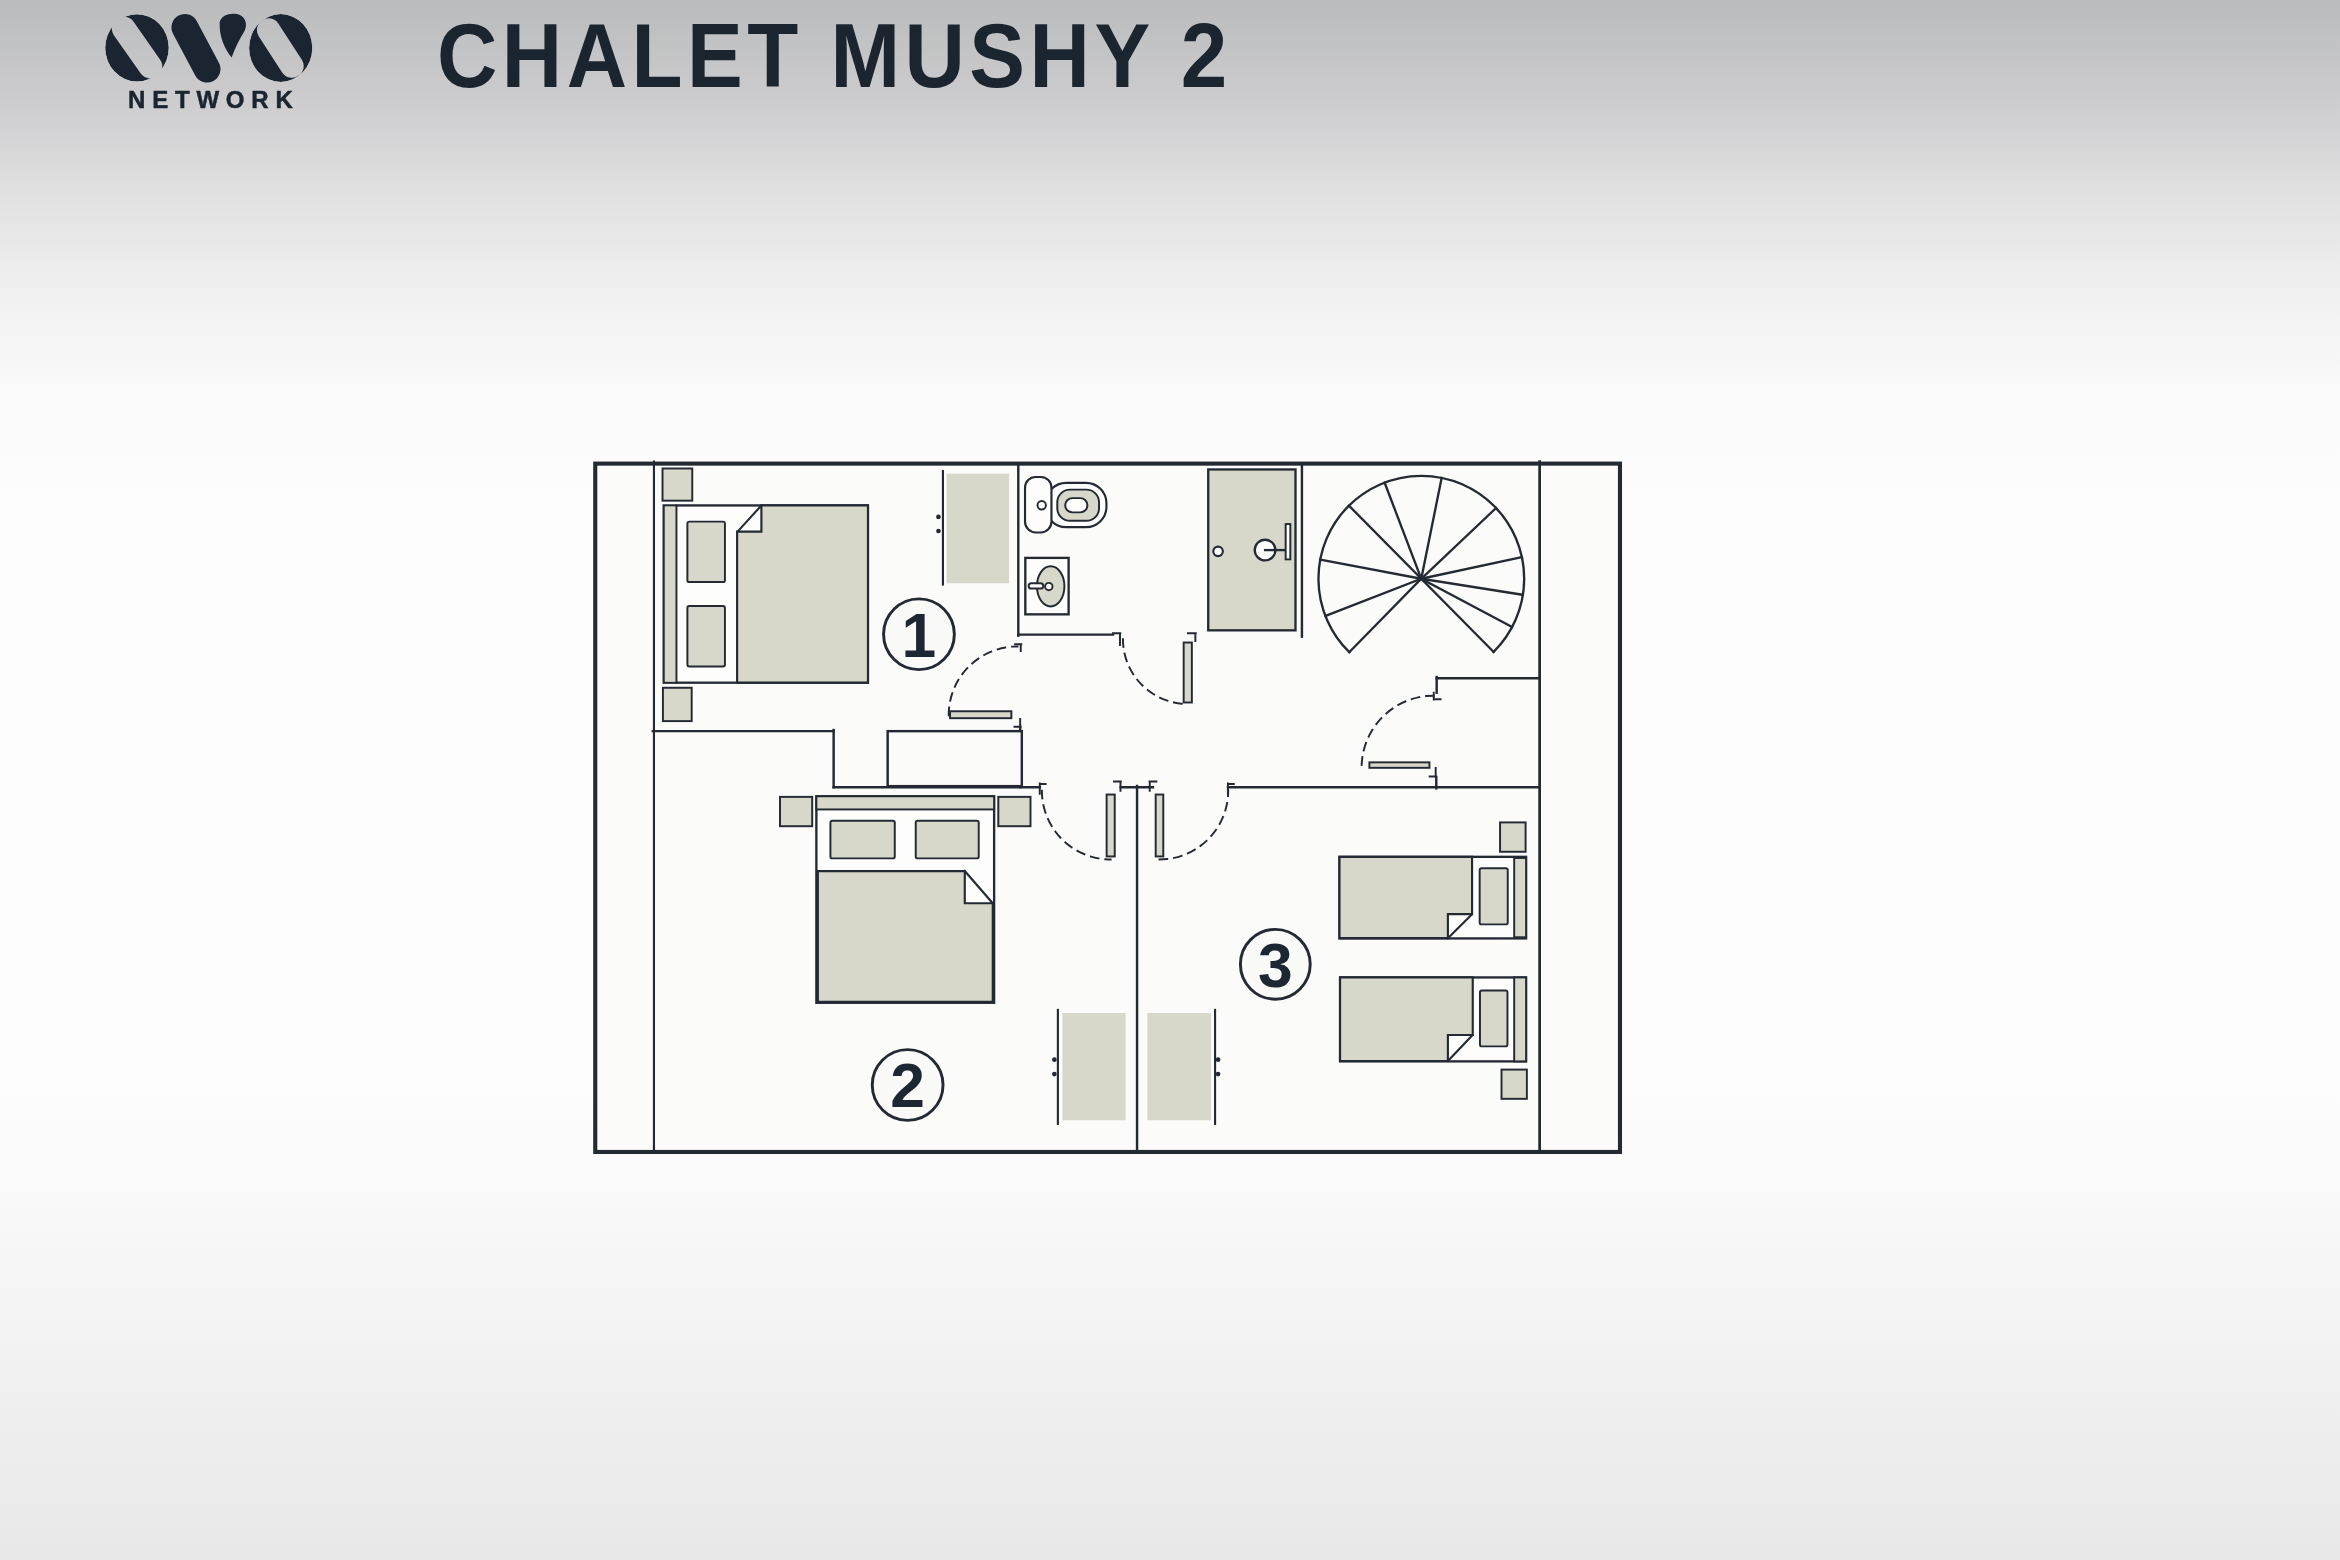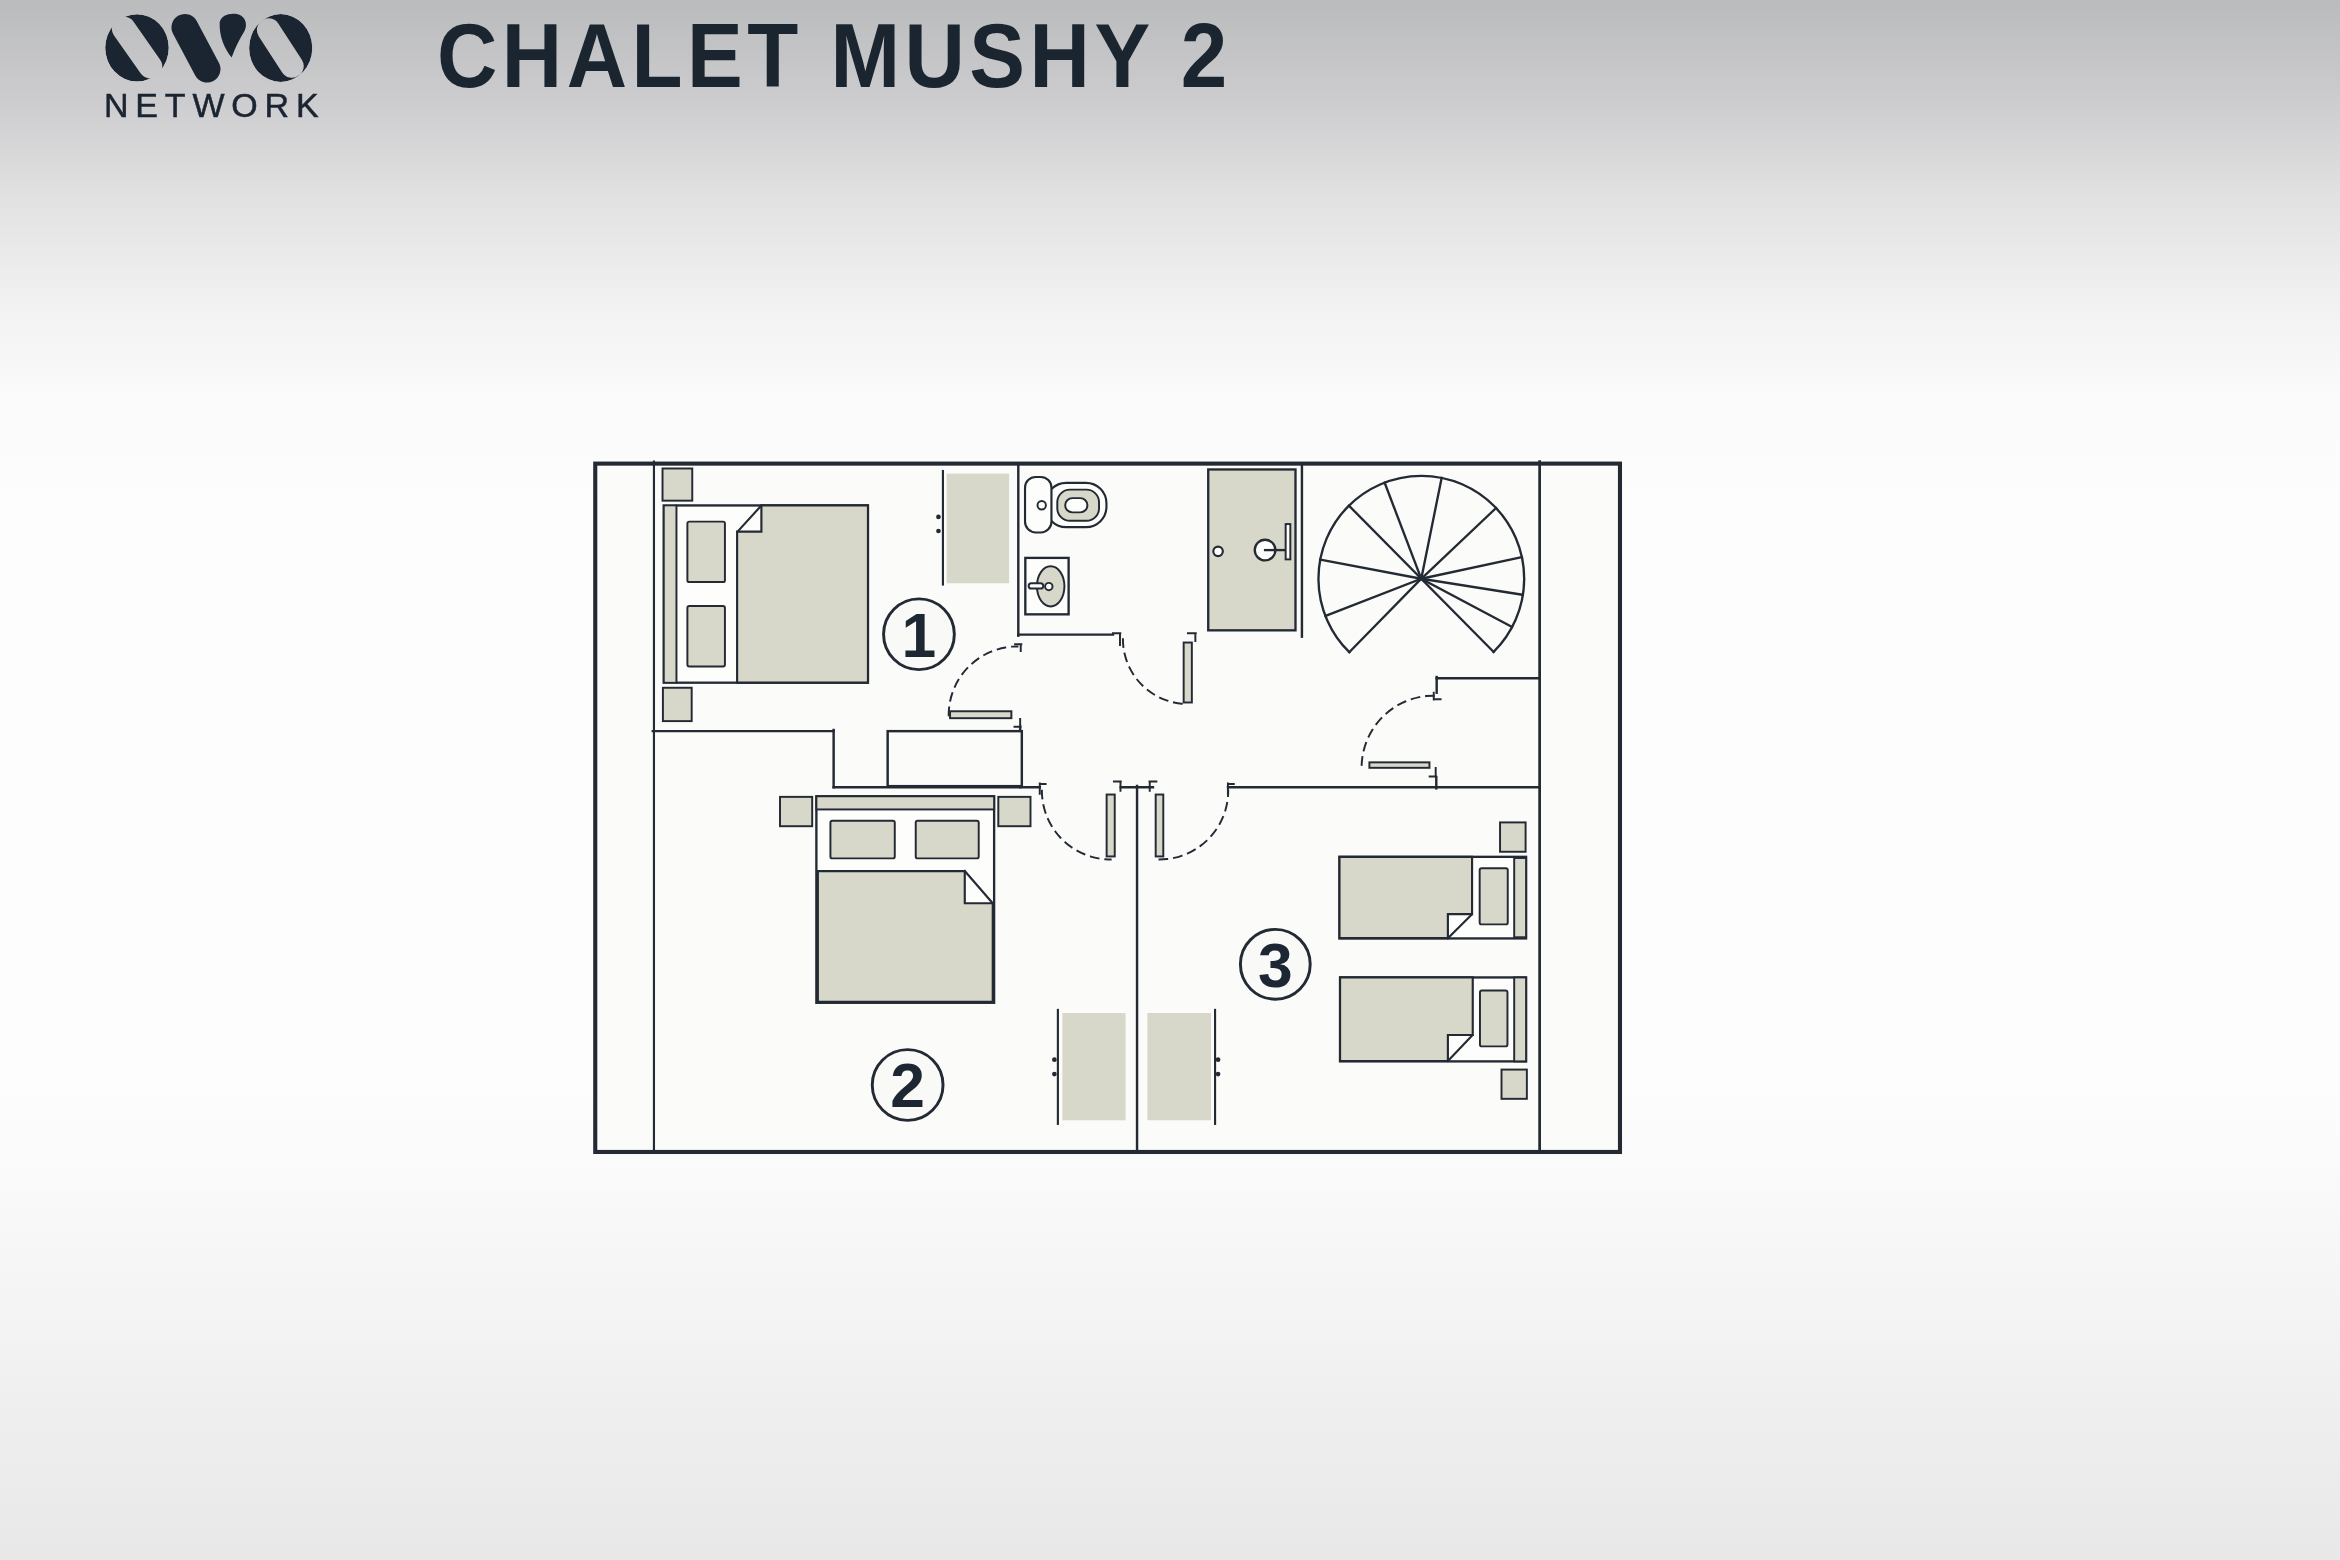--- a/index.html
+++ b/index.html
@@ -11,22 +11,22 @@
       #fafafa 25%, #fdfdfd 32%, #fdfdfd 70%, #fafafa 75%,
       #f6f6f6 81%, #f1f1f1 87.5%, #ececec 94%, #e8e8e8 100%);
   }
   .title{
     position:absolute;left:437px;top:3.9px;
     font-size:91px;font-weight:bold;letter-spacing:4.9px;
     color:#1a2530;
     transform:scaleX(0.918);transform-origin:left top;
   }
   .network{
-    position:absolute;left:104px;top:86px;
-    font-size:34px;font-weight:normal;letter-spacing:6.8px;
+    position:absolute;left:128px;top:86px;
+    font-size:24px;font-weight:bold;letter-spacing:6.8px;
     color:#1b2531;
     -webkit-text-stroke:0.5px #1b2531;
   }
 </style>
 </head>
 <body>
 
 <div class="title">CHALET MUSHY 2</div>
 
 <div class="network">NETWORK</div>

